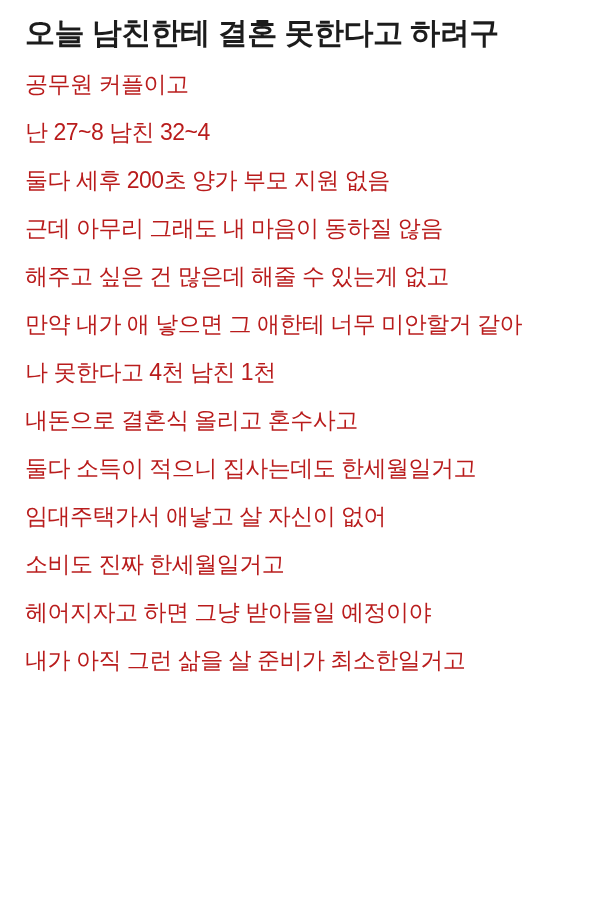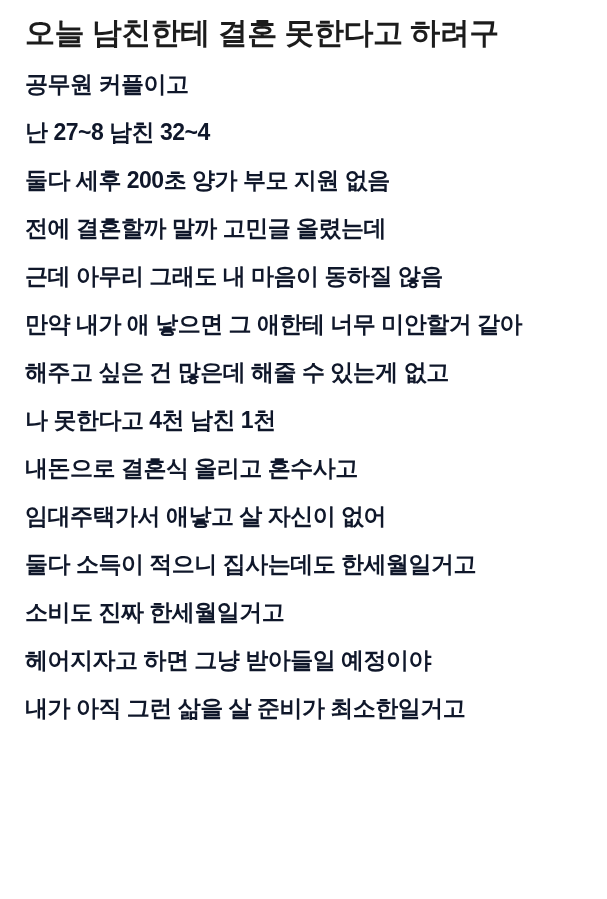--- a/index.html
+++ b/index.html
@@ -28,41 +28,40 @@
     color: #1c1c1c;
     letter-spacing: -0.5px;
     white-space: nowrap;
   }
   .post-body {
     margin-top: 6px;
   }
   .post-body p {
     margin: 0;
     font-size: 23px;
-    font-weight: 700;
+    font-weight: 400;
     line-height: 48px;
-    color: #0f172a;
+    color: #b91c1c;
     letter-spacing: -0.5px;
     white-space: nowrap;
   }
 </style>
 </head>
 <body>
 
 <div class="post">
   <h1 class="post-title">오늘 남친한테 결혼 못한다고 하려구</h1>
   <div class="post-body">
     <p>공무원 커플이고</p>
     <p>난 27~8 남친 32~4</p>
     <p>둘다 세후 200초 양가 부모 지원 없음</p>
-    <p>전에 결혼할까 말까 고민글 올렸는데</p>
     <p>근데 아무리 그래도 내 마음이 동하질 않음</p>
+    <p>해주고 싶은 건 많은데 해줄 수 있는게 없고</p>
     <p>만약 내가 애 낳으면 그 애한테 너무 미안할거 같아</p>
-    <p>해주고 싶은 건 많은데 해줄 수 있는게 없고</p>
     <p>나 못한다고 4천 남친 1천</p>
     <p>내돈으로 결혼식 올리고 혼수사고</p>
+    <p>둘다 소득이 적으니 집사는데도 한세월일거고</p>
     <p>임대주택가서 애낳고 살 자신이 없어</p>
-    <p>둘다 소득이 적으니 집사는데도 한세월일거고</p>
     <p>소비도 진짜 한세월일거고</p>
     <p>헤어지자고 하면 그냥 받아들일 예정이야</p>
     <p>내가 아직 그런 삶을 살 준비가 최소한일거고</p>
   </div>
 </div>
 
 </body></html>

